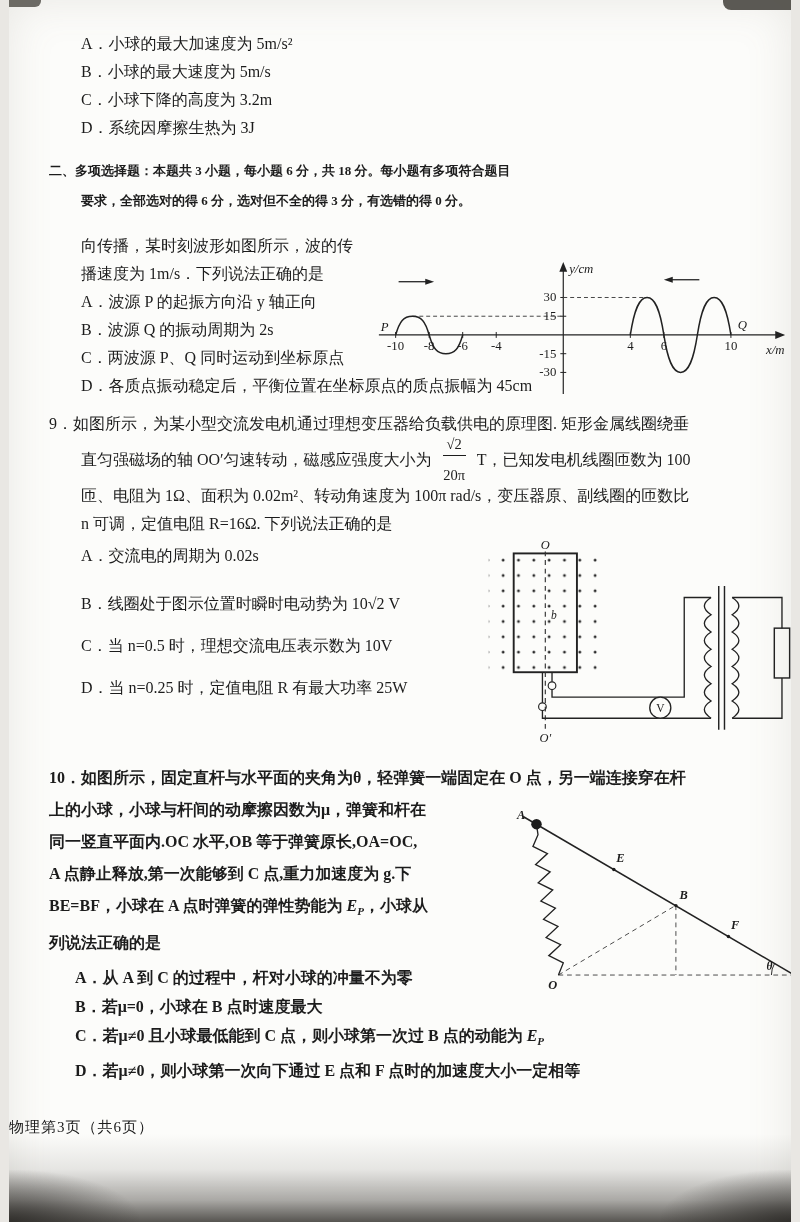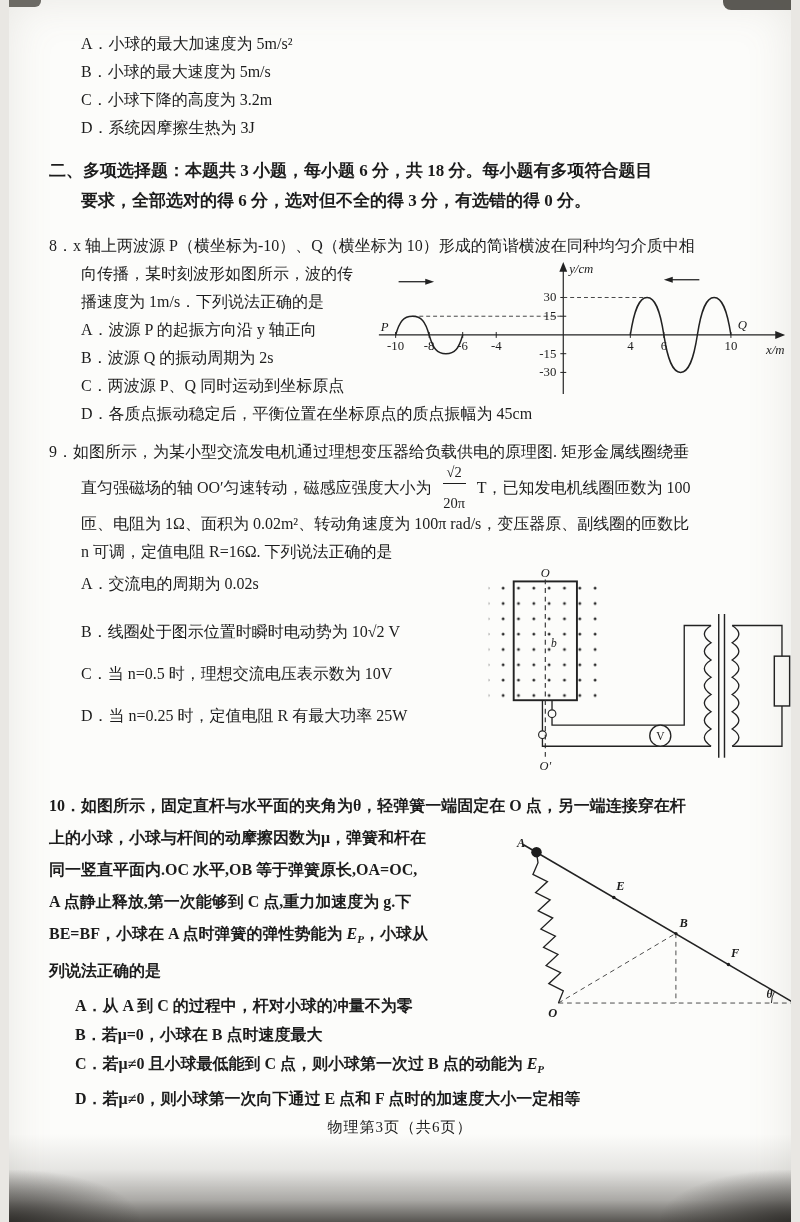--- a/index.html
+++ b/index.html
@@ -12,38 +12,38 @@
   }
   .content { position:relative; padding:30px 38px 0 40px; font-size:16px; }
   .line   { line-height:28px; white-space:nowrap; }
   .line10 { line-height:32px; white-space:nowrap; }
   .lineopt{ line-height:29px; white-space:nowrap; }
   .ind    { margin-left:32px; }
   .ind26  { margin-left:26px; }
   .mt4  { margin-top:4px; }
   .mt12 { margin-top:20px; }
   .mt14 { margin-top:14px; }
-  .sec-head { font-weight:bold; font-size:17px; line-height:30px; white-space:nowrap; margin-top:14px; }
+  .sec-head { font-weight:bold; font-size:13px; line-height:30px; white-space:nowrap; margin-top:14px; }
   .q { position:relative; }
   .q8  { margin-top:16px; }
   .q9  { margin-top:10px; min-height:340px; }
   .q10 { margin-top:12px;font-weight:bold; }
   .fig { position:absolute; }
   .fig8  { left:322px; top:26px; }
   .fig9  { left:434px; top:130px; }
   .fig10 { left:428px; top:44px; }
   .frac-line { display:flex; align-items:center; height:44px; column-gap:11px; white-space:nowrap; }
   .frac { display:inline-block; text-align:center; font-size:14.5px; line-height:1.2; }
   .frac .top { display:block; padding:0 4px 1px; border-bottom:1.2px solid #1c1c1c; }
   .frac .bot { display:block; padding-top:11px; }
   .mv { font-style:italic; }
   sub.mv { font-size:11px; }
   svg text { font-family:"Liberation Serif","DejaVu Serif",serif; fill:#1c1c1c; }
   .it { font-style:italic; }
-  .footer { position:absolute; top:1118px; left:0; right:0; text-align:center; font-size:15px; letter-spacing:1px; }
+  .footer { position:absolute; top:1118px; left:0; right:0; text-align:left; font-size:15px; letter-spacing:1px; }
   
   .scan { position:absolute; pointer-events:none; }
   .scan-tl { top:0; left:0; width:32px; height:7px; background:#55524c; border-radius:0 0 6px 0; opacity:.85; }
   .scan-tr { top:0; right:0; width:68px; height:10px; background:#4a4843; border-radius:0 0 0 8px; opacity:.9; }
   .scan-bottom { left:0; right:0; bottom:0; height:88px;
     background:linear-gradient(to bottom, rgba(95,92,86,0) 0%, rgba(95,92,86,.14) 40%, rgba(75,72,67,.45) 75%, rgba(52,50,46,.82) 100%); }
   .scan-bl { left:0; bottom:0; width:130px; height:52px;
     background:radial-gradient(ellipse at bottom left, rgba(40,38,35,.8), rgba(40,38,35,0) 72%); }
   .scan-br { right:0; bottom:0; width:130px; height:52px;
     background:radial-gradient(ellipse at bottom right, rgba(40,38,35,.8), rgba(40,38,35,0) 72%); }
@@ -60,21 +60,20 @@
       <div class="line ind">C．小球下降的高度为 3.2m</div>
       <div class="line ind">D．系统因摩擦生热为 3J</div>
     </div>
 
     <div>
       <div class="sec-head">二、多项选择题：本题共 3 小题，每小题 6 分，共 18 分。每小题有多项符合题目</div>
       <div class="sec-head ind" style="margin-top:0">要求，全部选对的得 6 分，选对但不全的得 3 分，有选错的得 0 分。</div>
     </div>
 
     <div class="q q8">
-      <div class="line">8．x 轴上两波源 P（横坐标为-10）、Q（横坐标为 10）形成的简谐横波在同种均匀介质中相</div>
       <div class="line ind">向传播，某时刻波形如图所示，波的传</div>
       <div class="line ind">播速度为 1m/s．下列说法正确的是</div>
       <div class="line ind">A．波源 P 的起振方向沿 y 轴正向</div>
       <div class="line ind">B．波源 Q 的振动周期为 2s</div>
       <div class="line ind">C．两波源 P、Q 同时运动到坐标原点</div>
       <div class="line ind">D．各质点振动稳定后，平衡位置在坐标原点的质点振幅为 45cm</div>
 
       <svg class="fig fig8" viewBox="0 0 430 150" width="424" height="148">
         <g stroke="#222" stroke-width="1.2" fill="none">
           <line x1="195" y1="8" x2="195" y2="138"></line>

